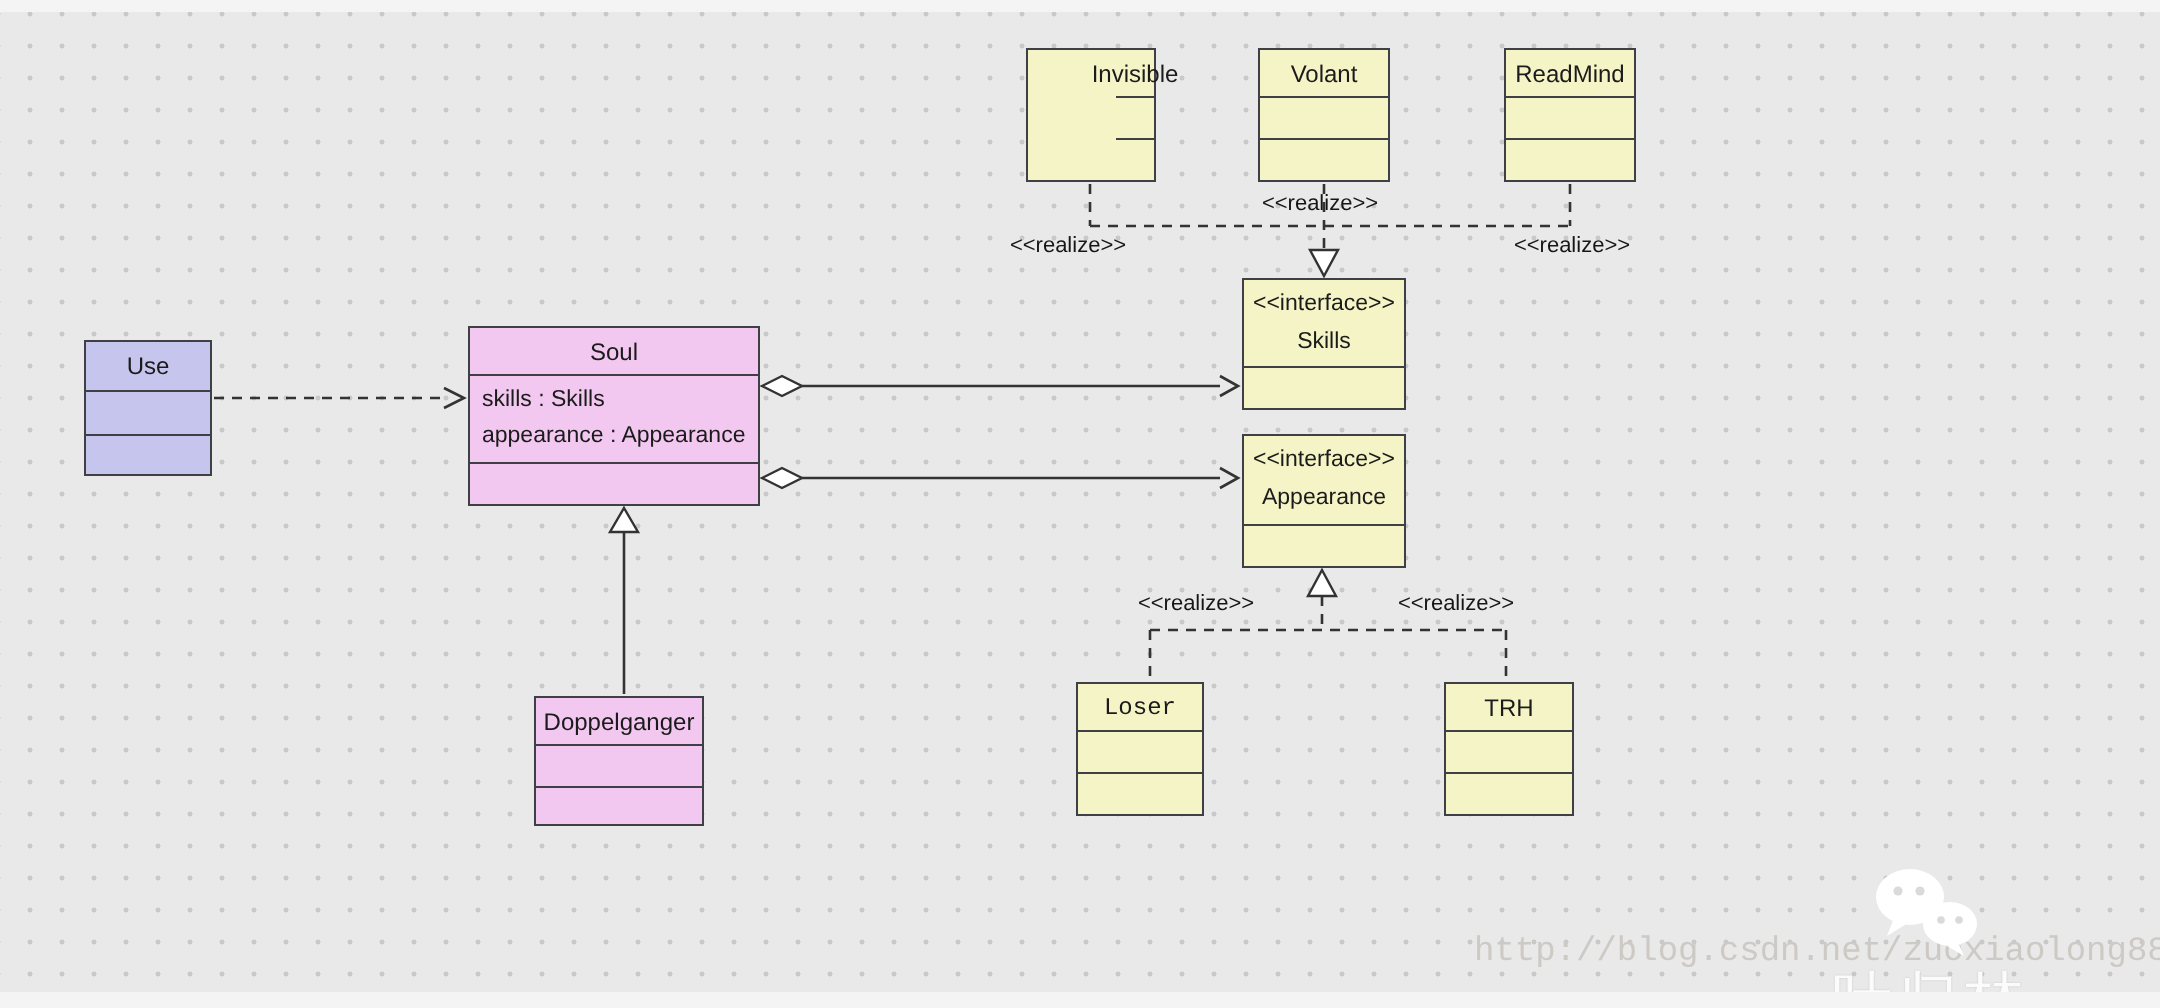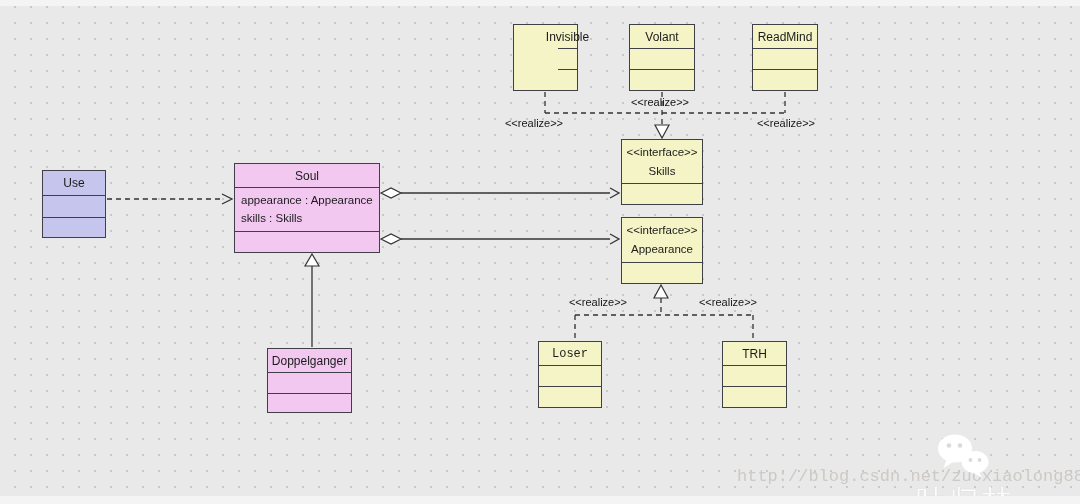--- a/index.html
+++ b/index.html
@@ -117,22 +117,22 @@
 
   <div class="uml-class c-blue" style="left:42px;top:170px;width:64px;height:68px;">
     <div class="title" style="height:24px;">Use</div>
     <div class="comp" style="height:21px;"></div>
     <div class="comp grow"></div>
   </div>
 
   <div class="uml-class c-pink" style="left:234px;top:163px;width:146px;height:90px;">
     <div class="title" style="height:23px;">Soul</div>
     <div class="attrs" style="height:40px;">
+      <div>skills : Skills</div>
       <div>appearance : Appearance</div>
-      <div>skills : Skills</div>
     </div>
     <div class="comp grow"></div>
   </div>
 
   <div class="uml-class c-pink" style="left:267px;top:348px;width:85px;height:65px;">
     <div class="title" style="height:23px;">Doppelganger</div>
     <div class="comp" style="height:20px;"></div>
     <div class="comp grow"></div>
   </div>
 

